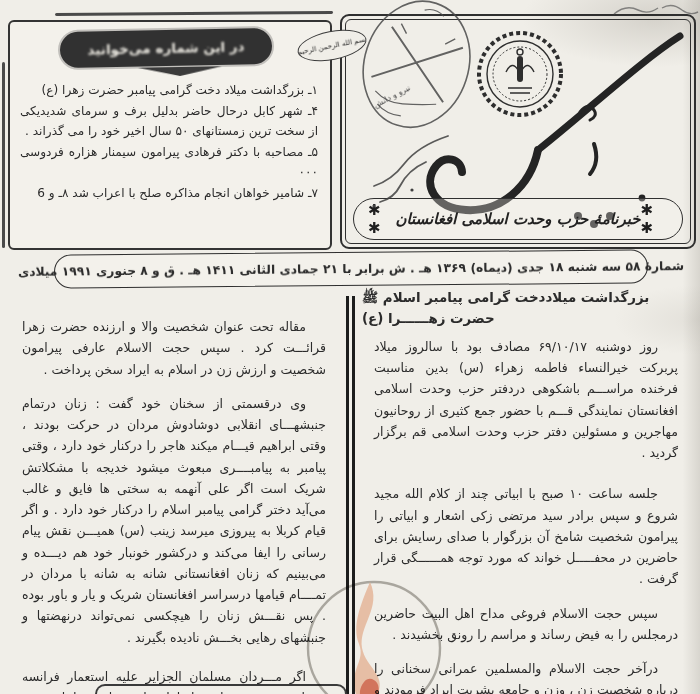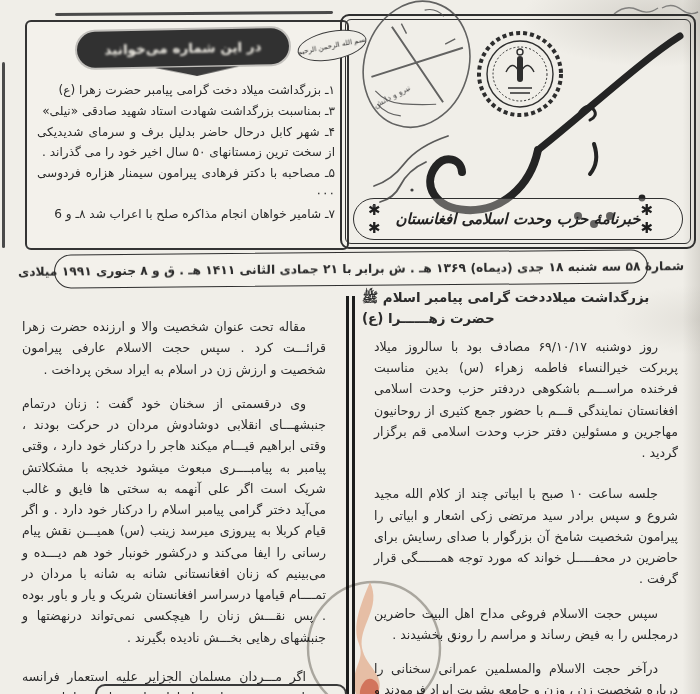--- a/index.html
+++ b/index.html
@@ -11,21 +11,21 @@
       linear-gradient(to right, transparent 97.5%, rgba(130,125,115,.22)),
       #f0eee8;}
   .rtl{direction:rtl;unicode-bidi:embed;}
   .sr-only{position:absolute;width:1px;height:1px;overflow:hidden;clip:rect(0 0 0 0);white-space:nowrap;}
 
   
   .rough-top{position:absolute;left:55px;top:12px;width:278px;height:3px;background:#4a4a4a;transform:rotate(-.4deg);border-radius:2px;}
   .rough-left{position:absolute;left:2px;top:62px;width:3px;height:186px;background:#4a4a4a;border-radius:2px;}
 
   
-  .headlines-box{position:absolute;left:25px;top:20px;width:320px;height:226px;
+  .headlines-box{position:absolute;left:8px;top:20px;width:320px;height:226px;
     border:2.5px solid #343434;border-radius:6px;background:rgba(248,246,240,.4);}
   .banner{position:absolute;left:50px;top:8px;width:212px;height:36px;background:#313131;
     border-radius:18px;transform:rotate(-1.2deg);display:flex;align-items:center;justify-content:center;
     box-shadow:0 0 0 2px rgba(49,49,49,.25);}
   .banner-text{color:#ece9e1;font-weight:bold;font-size:13.5px;filter:blur(1.1px);letter-spacing:1px;white-space:nowrap;}
   .banner-arrow{position:absolute;left:128px;top:45px;width:0;height:0;border-left:42px solid transparent;
     border-right:42px solid transparent;border-top:9px solid #3b3b3b;filter:blur(.6px);transform:rotate(-1deg);}
   .headline-list{position:absolute;left:10px;top:58px;width:298px;}
   .headline-item{font-size:12.1px;line-height:1.66;text-align:justify;margin-bottom:1px;filter:blur(.15px);}
 
@@ -80,21 +80,20 @@
   <div class="rough-top"></div>
   <div class="rough-left"></div>
 
   <div class="headlines-box">
     <div class="banner">
       <span class="banner-text">در این شماره می‌خوانید</span>
     </div>
     <div class="banner-arrow"></div>
     <div class="headline-list rtl">
       <div class="headline-item">۱ـ بزرگداشت میلاد دخت گرامی پیامبر حضرت زهرا (ع)</div>
-      <div class="headline-item">۳ـ بمناسبت بزرگداشت شهادت استاد شهید صادقی «نیلی»</div>
       <div class="headline-item">۴ـ شهر کابل درحال حاضر بدلیل برف و سرمای شدیدیکی از سخت ترین زمستانهای ۵۰ سال اخیر خود را می گذراند .</div>
       <div class="headline-item">۵ـ مصاحبه با دکتر فرهادی پیرامون سیمنار هزاره فردوسی ۰۰۰</div>
       <div class="headline-item">۷ـ شامیر خواهان انجام مذاکره صلح با اعراب شد ۸ـ و 6</div>
     </div>
   </div>
 
   <div class="basmala rtl">
     <span>بسم الله الرحمن الرحیم</span>
   </div>
 

